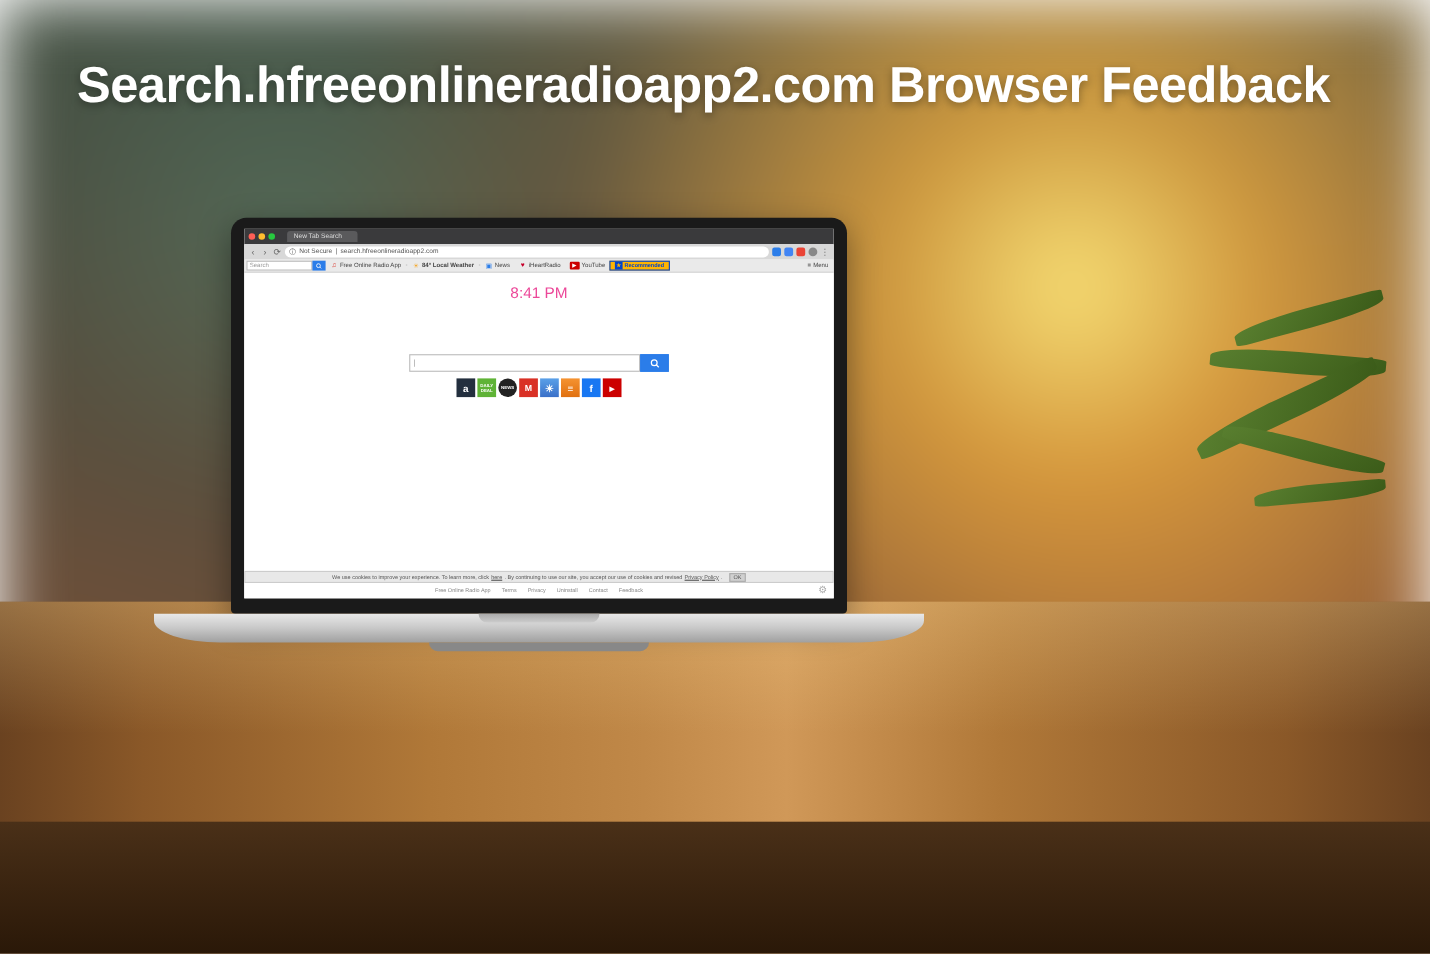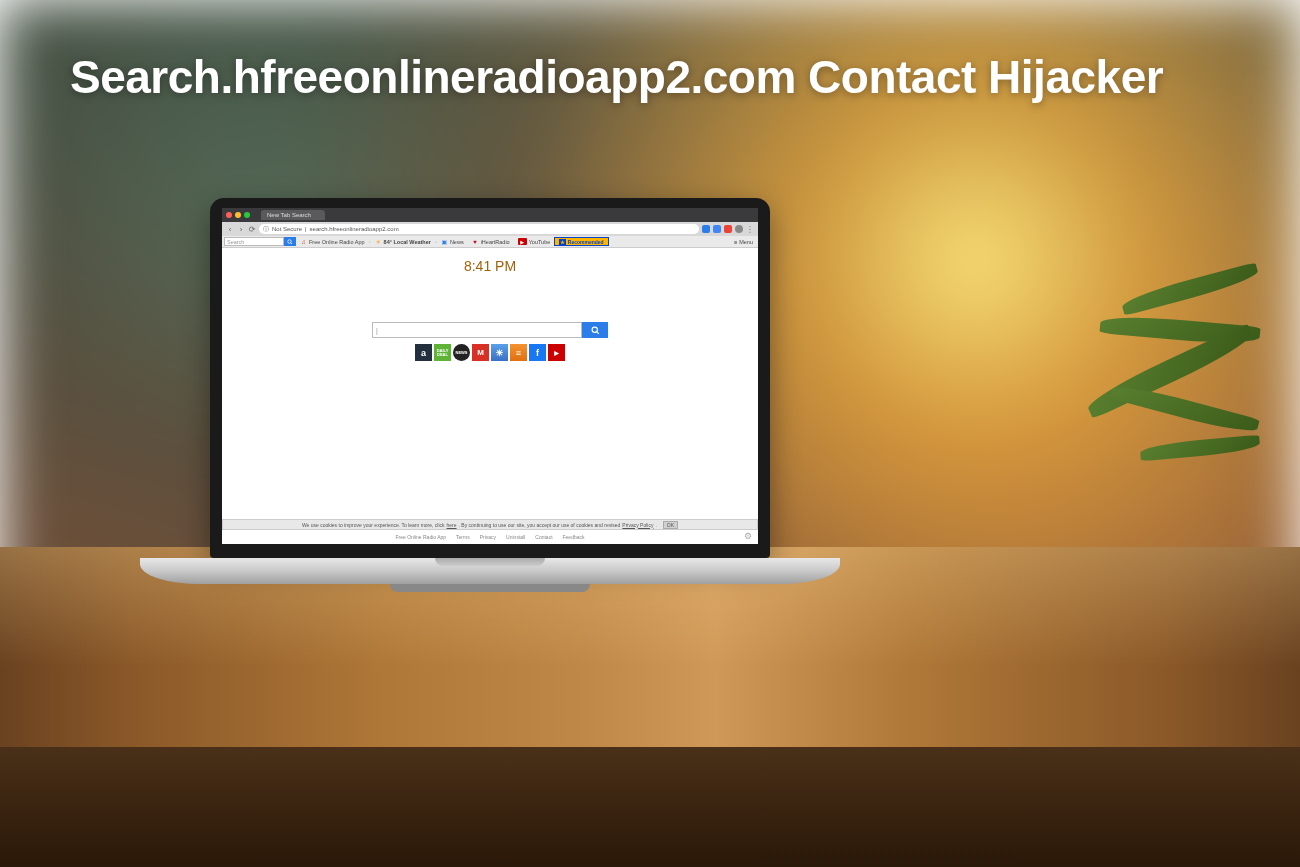--- a/index.html
+++ b/index.html
@@ -167,21 +167,21 @@
 .bm-menu { display: flex; align-items: center; gap: 2px; padding: 0 3px; }
 
 .page-content {
   position: absolute;
   top: 40px; left: 0; right: 0; bottom: 0;
   background: #fff;
 }
 .clock {
   text-align: center;
   font-size: 14px;
-  color: #a16207;
+  color: #ec4899;
   margin-top: 10px;
   font-weight: 400;
 }
 .search-row {
   display: flex; justify-content: center;
   margin-top: 48px;
   gap: 0;
 }
 .search-input {
   width: 210px; height: 16px;
@@ -243,21 +243,21 @@
 <div class="table-top-highlight"></div>
 <div class="table-edge"></div>
 <div class="plant">
   <div class="leaf"></div>
     <div class="leaf"></div>
     <div class="leaf"></div>
     <div class="leaf"></div>
     <div class="leaf"></div>
 </div>
 
-<div class="headline">Search.hfreeonlineradioapp2.com Contact Hijacker</div>
+<div class="headline">Search.hfreeonlineradioapp2.com Browser Feedback</div>
 
 <div class="laptop">
   <div class="laptop-screen-bezel">
     <div class="laptop-screen">
 
       <div class="chrome-top">
         <div class="traffic tr-red"></div>
         <div class="traffic tr-yel"></div>
         <div class="traffic tr-grn"></div>
         <div class="tab">

